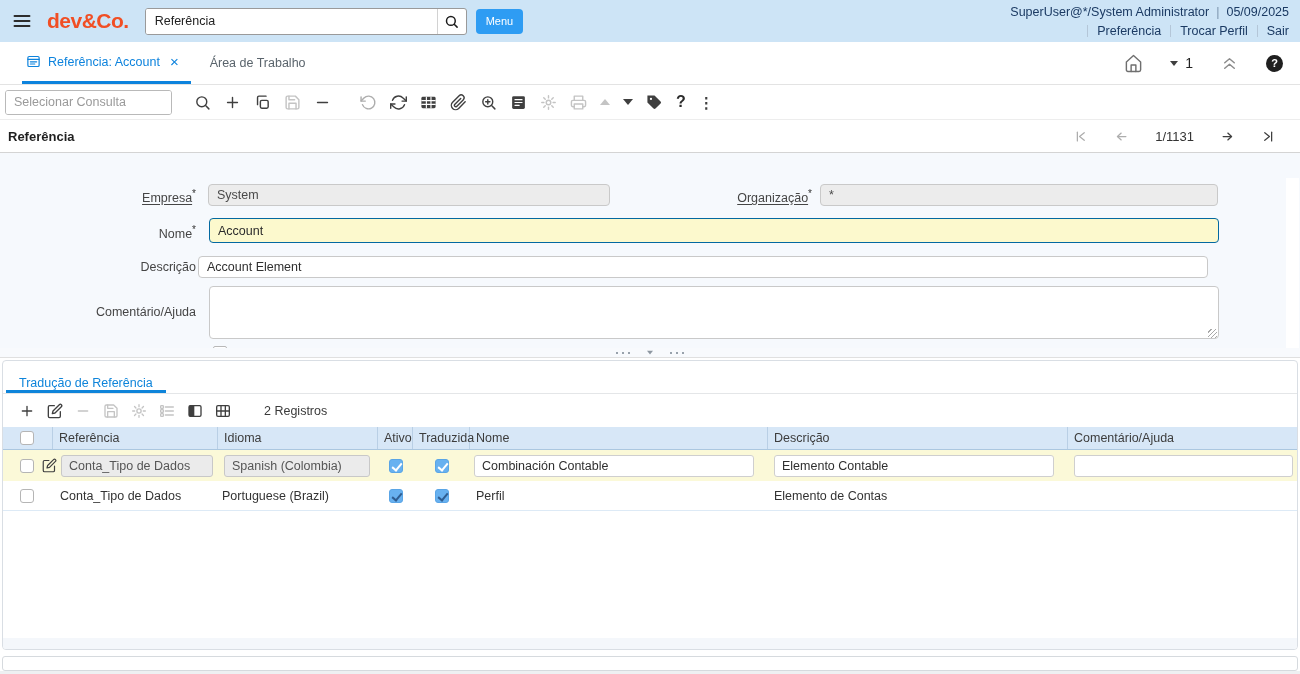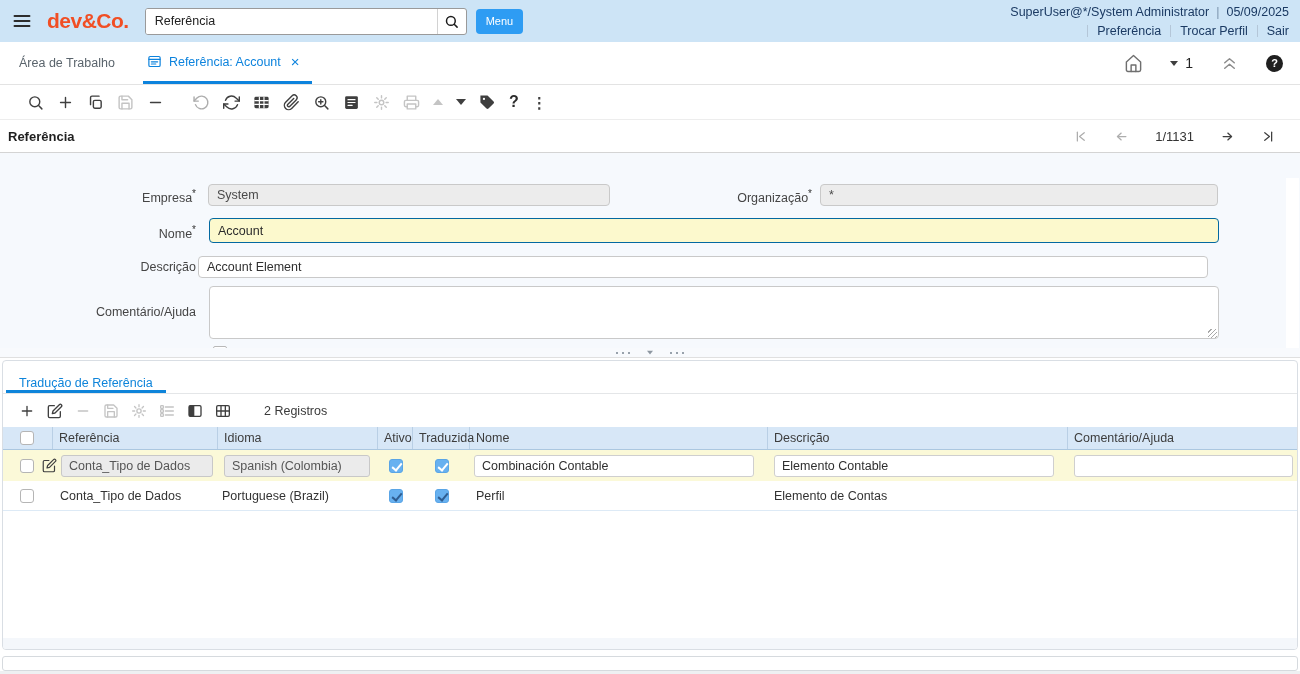--- a/index.html
+++ b/index.html
@@ -61,21 +61,21 @@
   .recordbar{position:absolute;top:119px;left:0;width:1300px;height:34px;background:#fff;border-top:1px solid #ededed;border-bottom:1px solid #d4d4d4;box-shadow:0 2px 3px rgba(0,0,0,.05);display:flex;align-items:center}
   .rectitle{margin-left:8px;font-size:13px;font-weight:bold;color:#1f1f1f}
   .pag{margin-left:auto;display:flex;align-items:center;gap:26px;padding-right:24px}
   .pg{cursor:pointer}.pg svg{width:15px;height:15px}
   .pos{font-size:13px;color:#333}
 
   
   .formpanel{position:absolute;top:153px;left:0;width:1300px;height:205px;background:#f6f9fd;border-bottom:1px solid #e0e0e0;overflow:hidden}
   .flabel{position:absolute;font-size:12.5px;color:#454545;text-align:right}
   .flabel sup{font-size:10px;color:#333}
-  .und{text-underline-offset:2px}
+  .und{text-decoration:underline;text-underline-offset:2px}
   .lb-empresa{left:0;width:196px;top:35px}
   .lb-organizacao{left:600px;width:212px;top:35px}
   .lb-nome{left:0;width:196px;top:71px}
   .lb-descricao{left:0;width:196px;top:107px}
   .lb-comentario{left:0;width:196px;top:152px}
   .ffield{position:absolute;font-size:12.5px;font-family:inherit;padding:0 8px;border-radius:4px;outline:none}
   .ffield.ro{background:#ececec;border:1px solid #c9c9c9;color:#4a4a4a}
   .ffield.wh{background:#fff;border:1px solid #c9c9c9;color:#2f2f2f}
   .ffield.ylw{background:#fcf9cd;border:1px solid #0369a1;color:#2b2b2b}
   .f-empresa{left:208px;top:31px;width:402px;height:22px}
@@ -159,32 +159,32 @@
         <span class="ulink">Preferência</span>
         <span class="usep2"></span>
         <span class="ulink">Trocar Perfil</span>
         <span class="usep2"></span>
         <span class="ulink">Sair</span>
       </div>
     </div>
   </header>
 
   <nav class="tabstrip">
+    <div class="tab active">
+      <span class="ic winic">
+          <svg viewBox="0 0 24 24">
+            <rect x="3" y="4" width="18" height="16" rx="2"></rect>
+            <path d="M3 8.5h18M7 12.5h10M7 16h7"></path>
+          </svg>
+        </span>
+      <span>Referência: Account</span>
+      <span class="closex">×</span>
+    </div>
     <div class="tab idle">
       <span>Área de Trabalho</span>
-    </div>
-    <div class="tab active">
-      <span class="ic winic">
-          <svg viewBox="0 0 24 24">
-            <rect x="3" y="4" width="18" height="16" rx="2"></rect>
-            <path d="M3 8.5h18M7 12.5h10M7 16h7"></path>
-          </svg>
-        </span>
-      <span>Referência: Account</span>
-      <span class="closex">×</span>
     </div>
     <div class="tsright">
       <span class="ic home">
           <svg viewBox="0 0 24 24">
             <path d="M3 10l9-8 9 8v10a2 2 0 0 1-2 2H5a2 2 0 0 1-2-2z"></path>
             <path d="M9 22v-8h6v8"></path>
           </svg>
         </span>
       <span class="wincount">
         <span class="caretdn"></span>
@@ -195,20 +195,24 @@
             <path d="M6 18l6-5 6 5M6 11l6-5 6 5"></path>
           </svg>
         </span>
       <span class="helpbadge">
           <span>?</span>
         </span>
     </div>
   </nav>
 
   <div class="toolbar">
+    <div class="qselect">
+      <input class="qinput" placeholder="Selecionar Consulta" style="">
+
+    </div>
     <div class="tbicons">
       <span class="ic tbi">
           <svg viewBox="0 0 24 24">
             <circle cx="11" cy="11" r="7"></circle>
             <path d="M21 21l-4.3-4.3"></path>
           </svg>
         </span>
       <span class="ic tbi">
           <svg viewBox="0 0 24 24">
             <path d="M12 5v14M5 12h14"></path>

